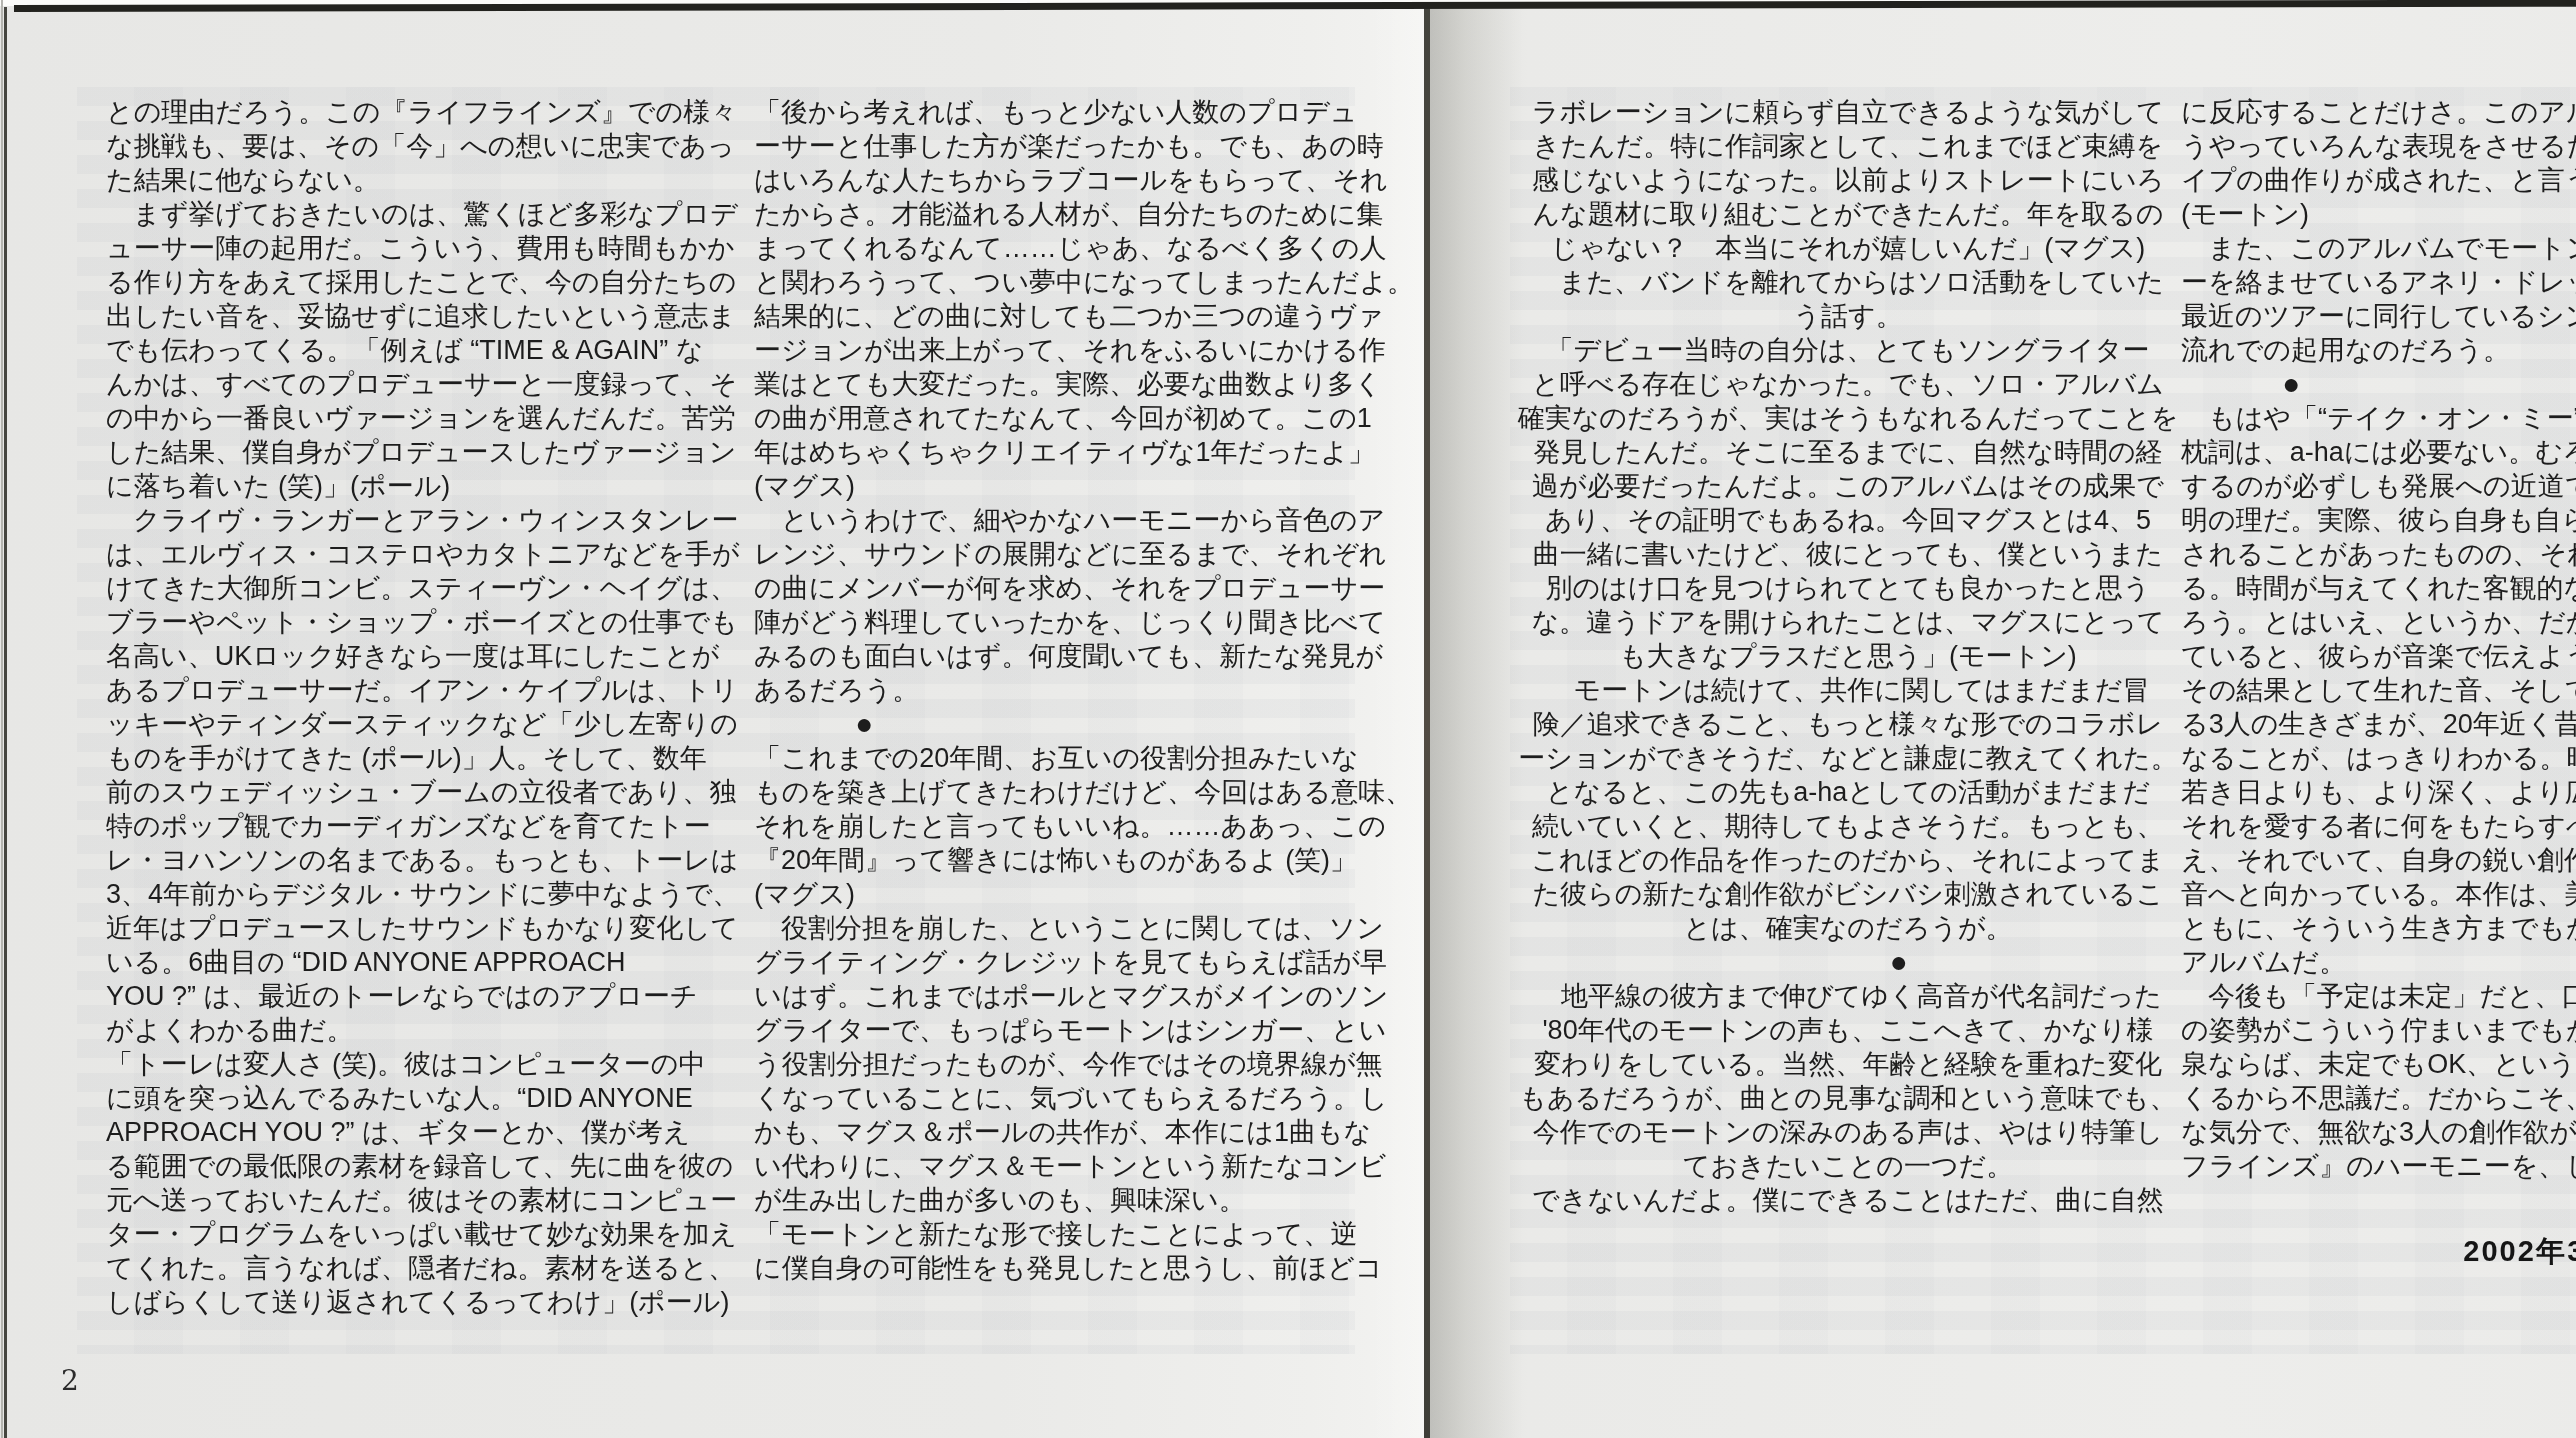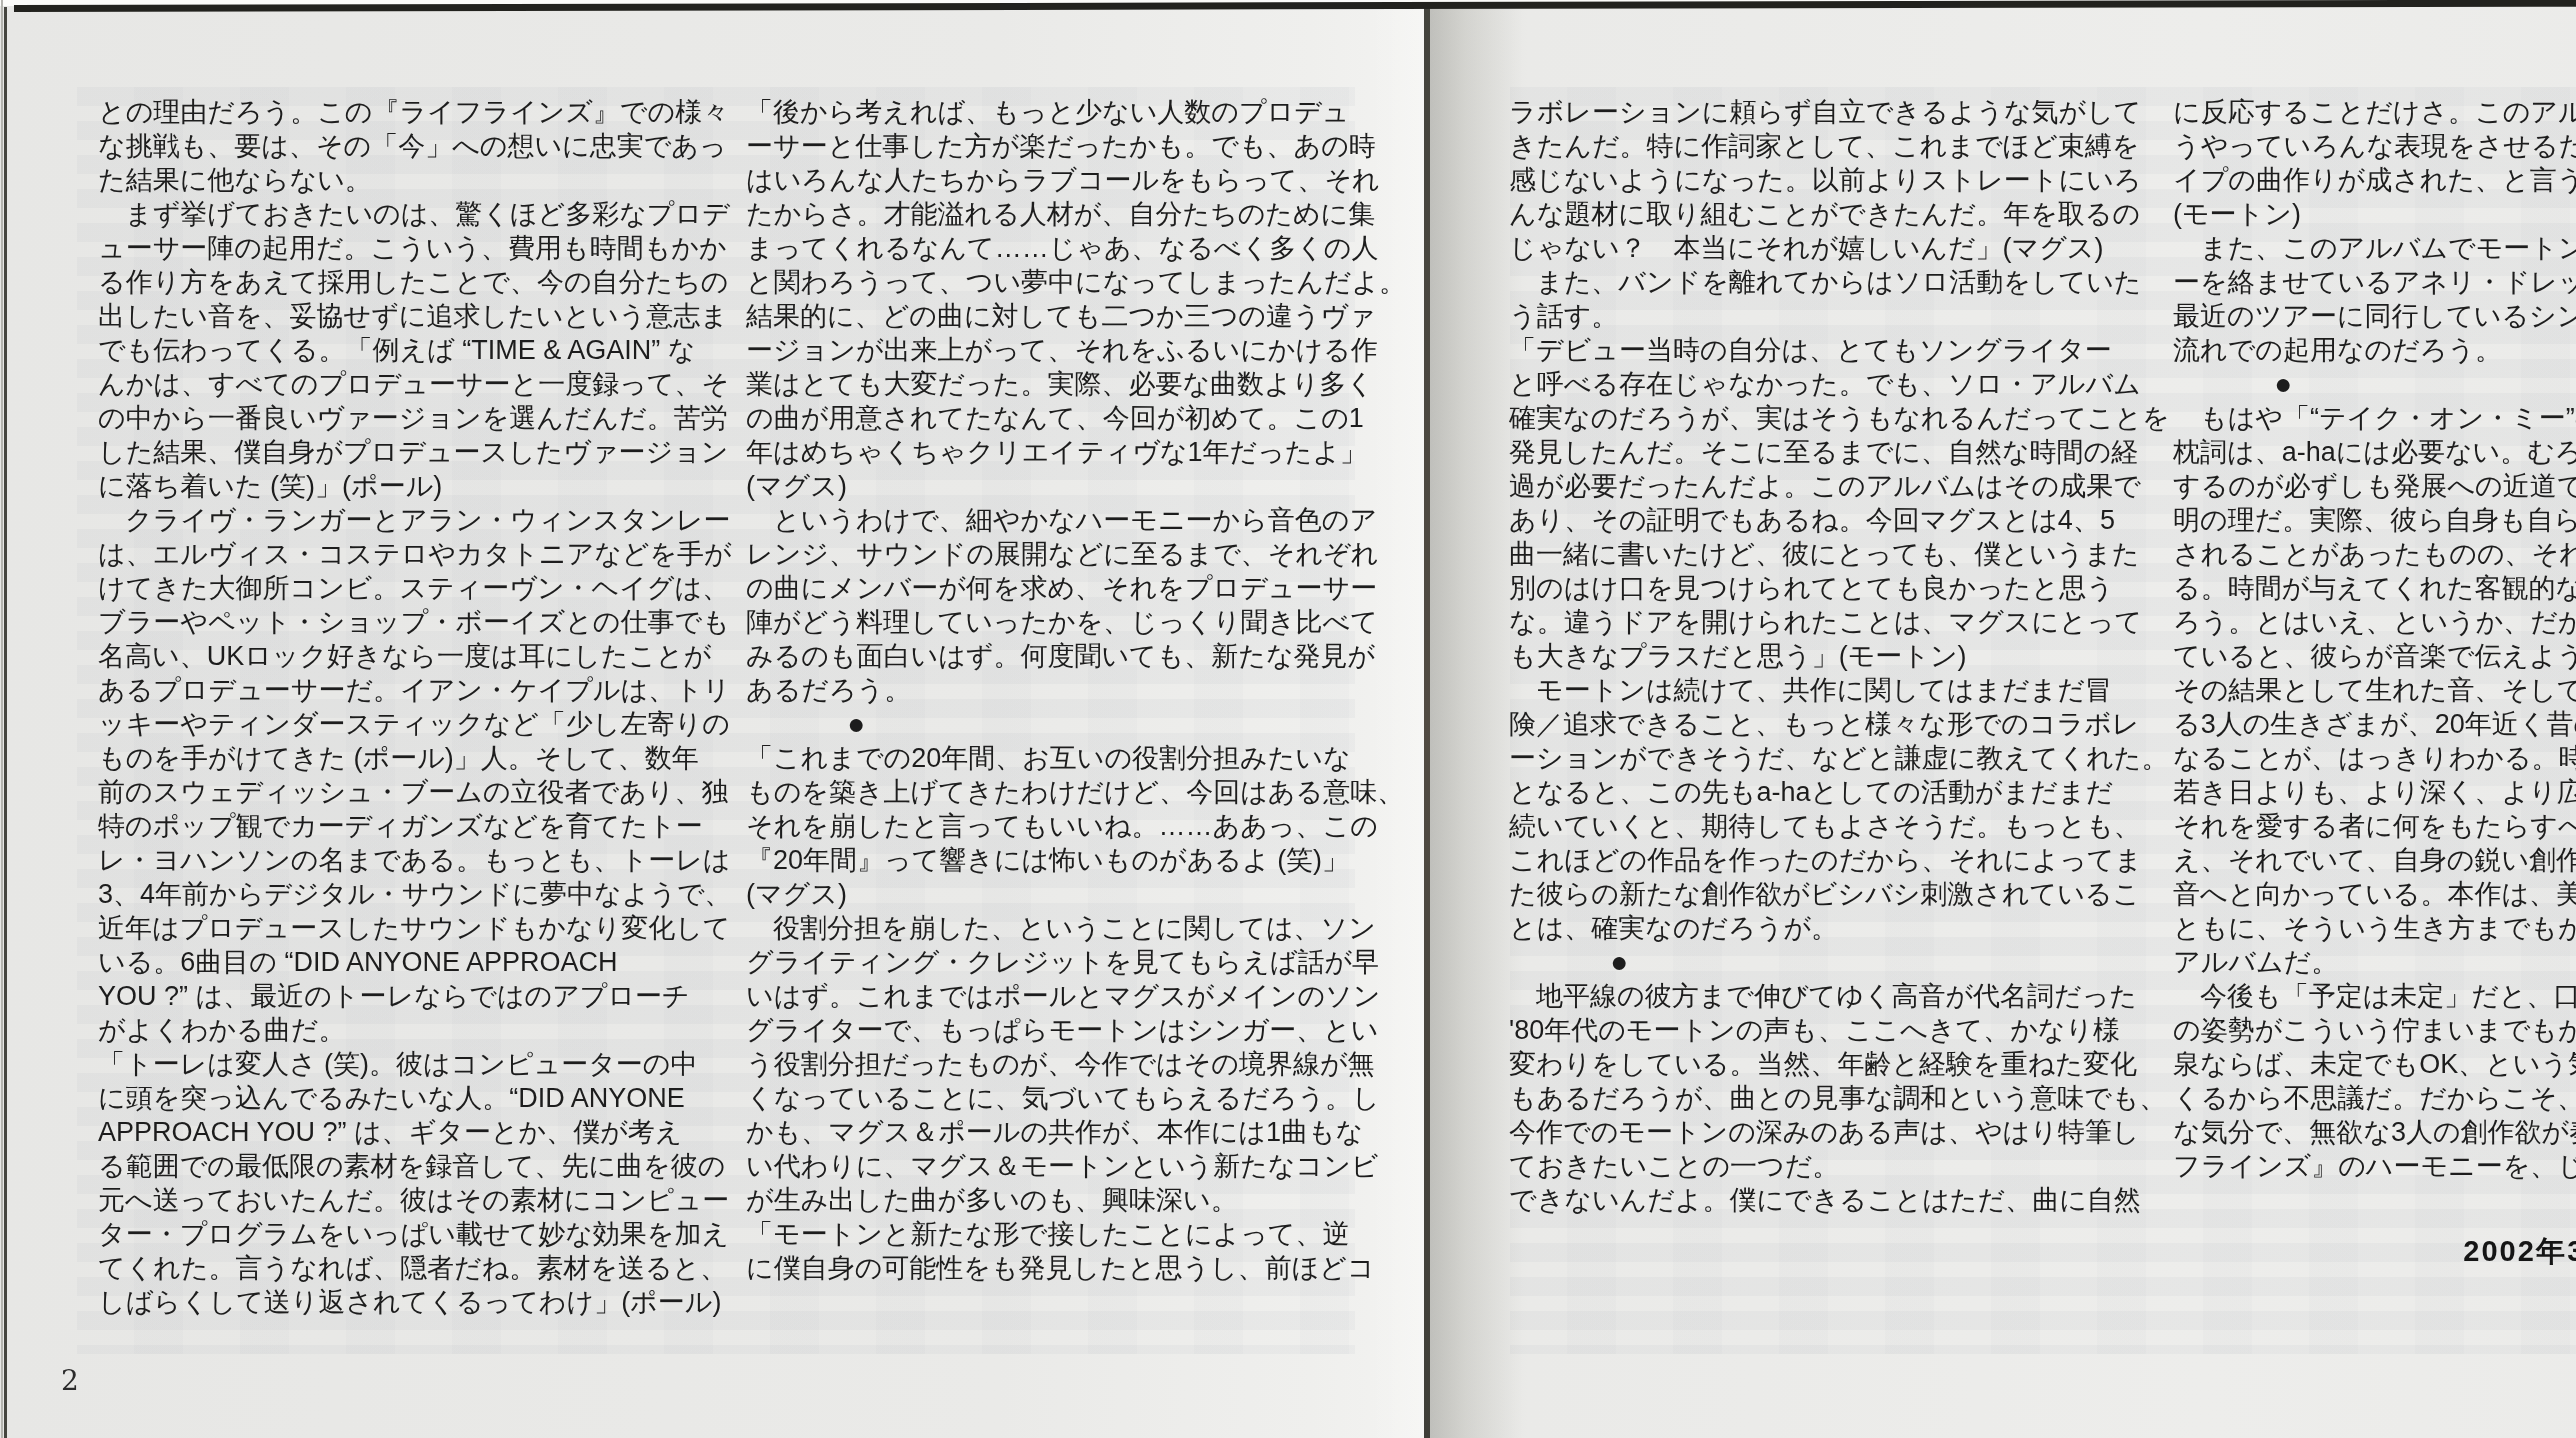--- a/index.html
+++ b/index.html
@@ -45,24 +45,24 @@
   
   .bleed {
     position: absolute; pointer-events: none;
     background-image:
       repeating-linear-gradient(to bottom, rgba(104,114,136,0.05) 0 19px, rgba(0,0,0,0) 19px 34px),
       repeating-linear-gradient(to right, rgba(0,0,0,0) 0 57px, rgba(104,114,136,0.028) 57px 106px);
   }
   .bleed-left  { left: 77px;  top: 87px; width: 1278px; height: 1267px; }
   .bleed-right { left: 1510px; top: 87px; width: 1262px; height: 1267px; }
   
-  .col { position: absolute; top: 95px; width: 662px; }
+  .col { position: absolute; top: 95px; width: 662px; margin-left: 8px; }
   .col-1 { left: 98px; }
   .col-2 { left: 746px; }
-  .col-3 { left: 1509px; }
+  .col-3 { left: 1509px; text-align: center; }
   .col-4 { left: 2173px; }
   .line {
     height: 34px;
     line-height: 34px;
     font-size: 27px;
     color: #1d1d1d;
     white-space: pre;
     letter-spacing: 0px;
   }
   .bullet-line {

